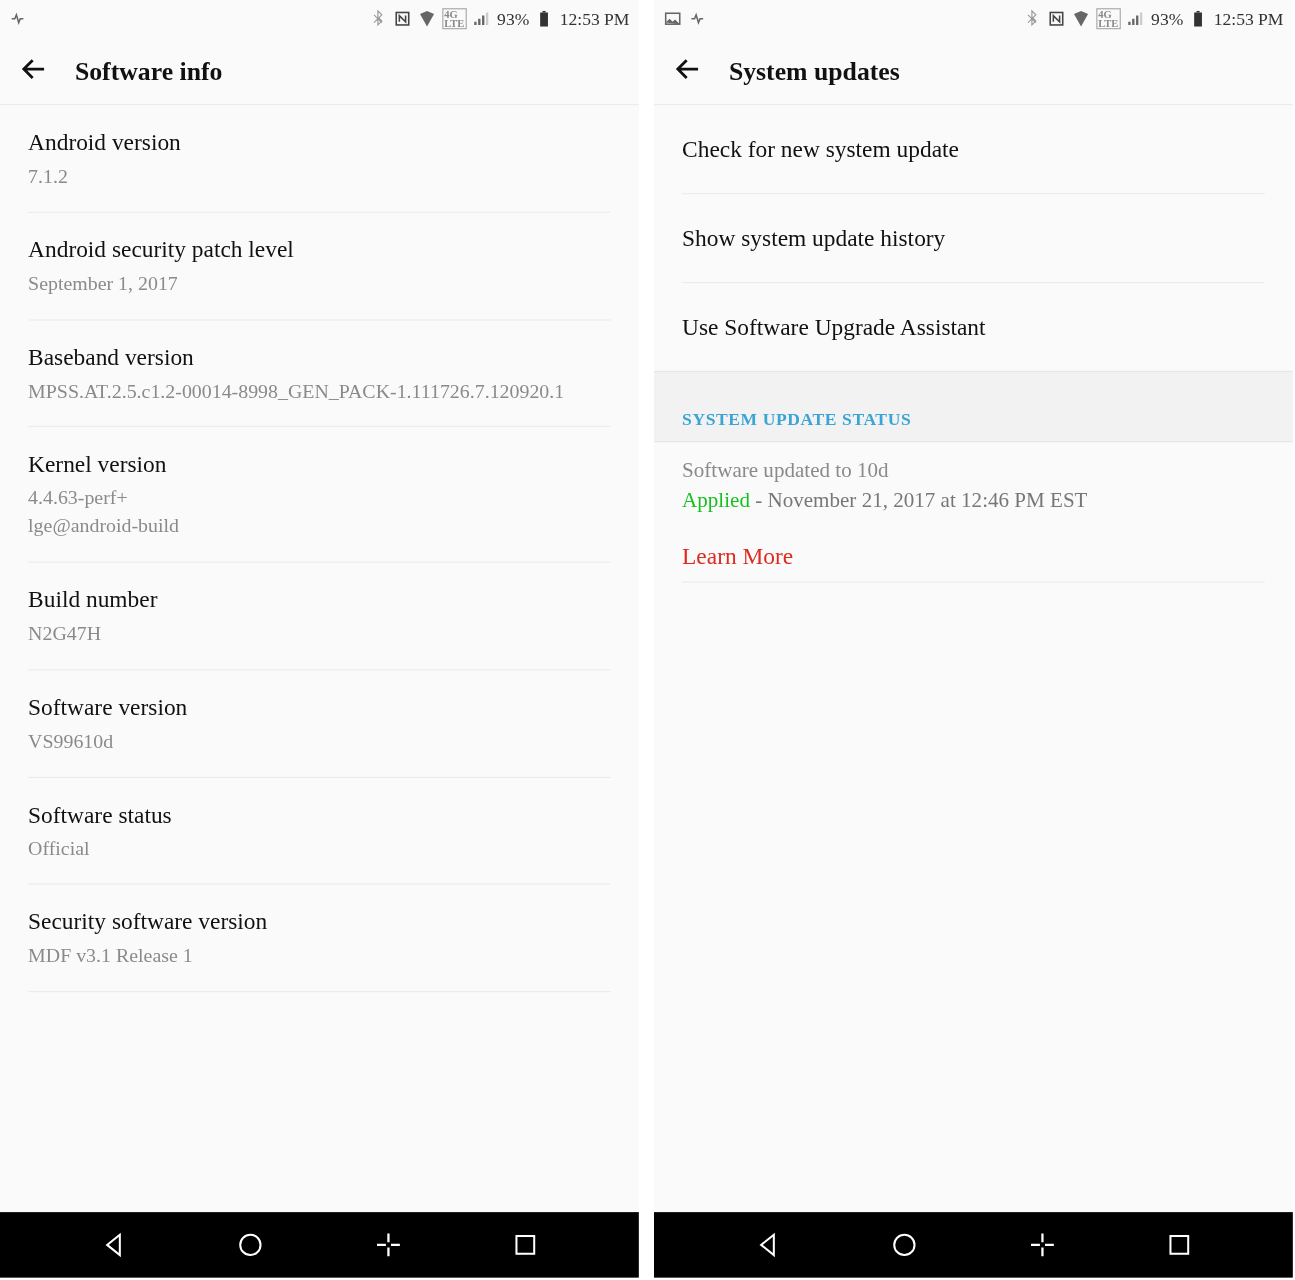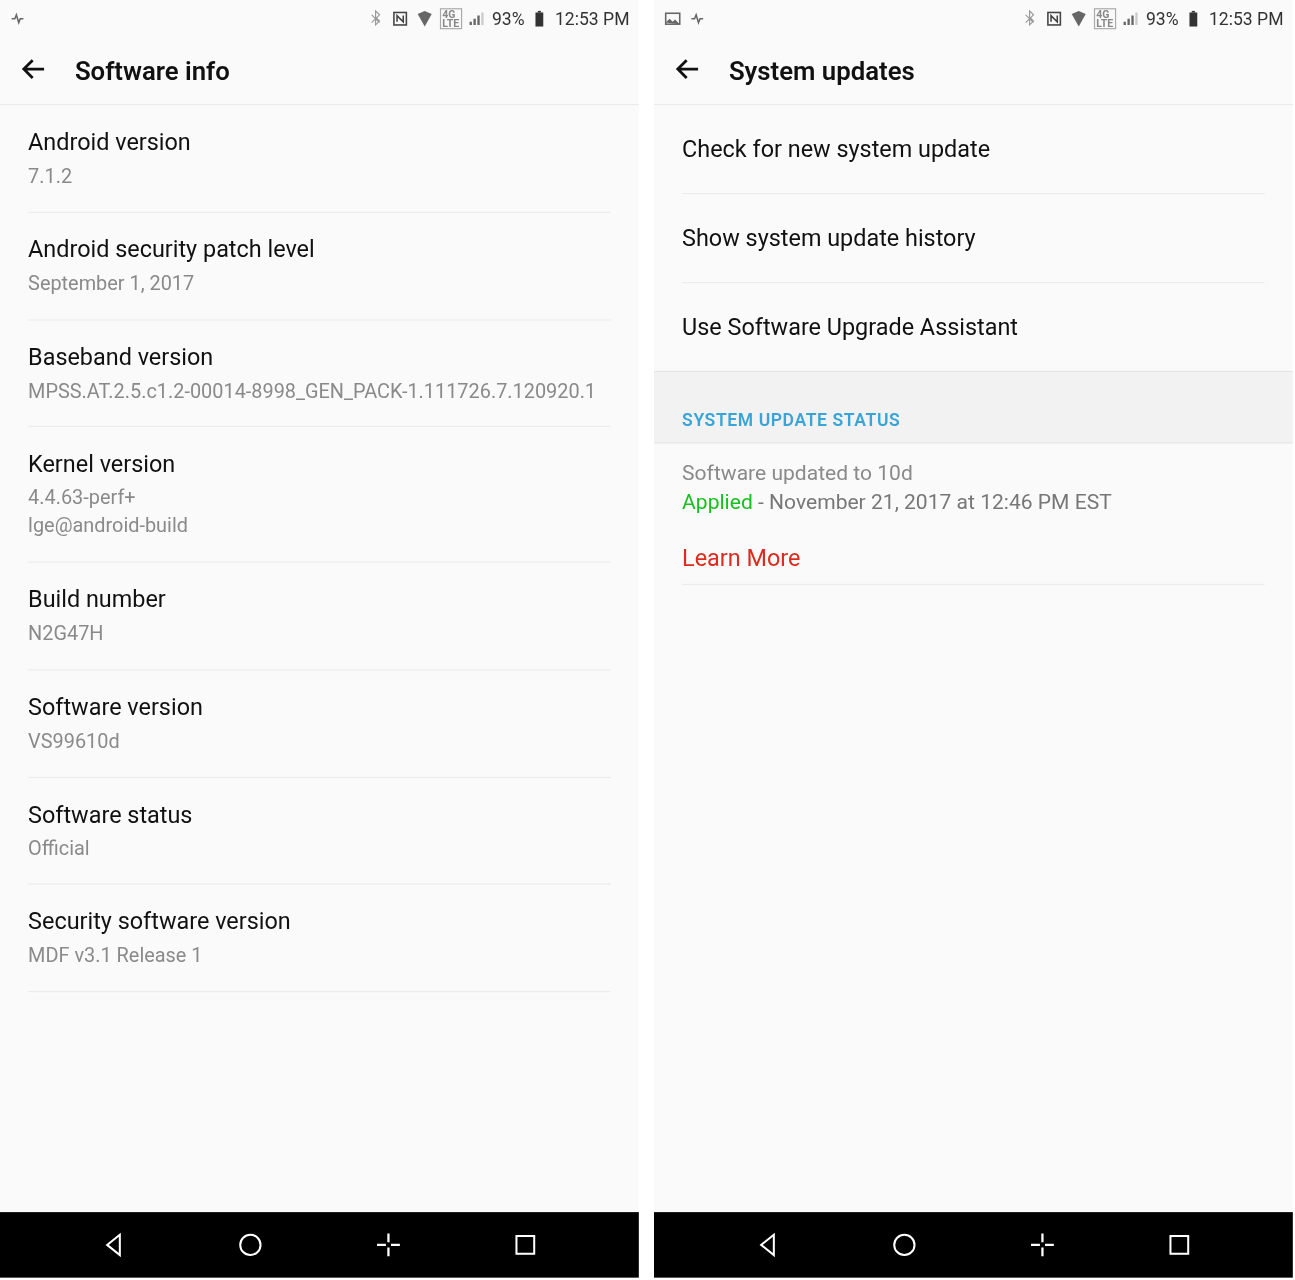--- a/index.html
+++ b/index.html
@@ -14,21 +14,21 @@
   .phone {
     width: 546px;
     height: 1092px;
     background: #fafafa;
     display: flex;
     flex-direction: column;
     position: relative;
     transform-origin: top left;
     transform: scale(1.17);
   }
-  .phone-wrap { width: 640px; }
+  .phone-wrap { width: 640px; font-family: Liberation Serif, serif; }
   .statusbar {
     height: 32px;
     background: #fafafa;
     display: flex;
     align-items: center;
     justify-content: flex-end;
     padding: 0 8px;
     font-size: 14px;
     color: #5f5f5f;
     gap: 5px;

